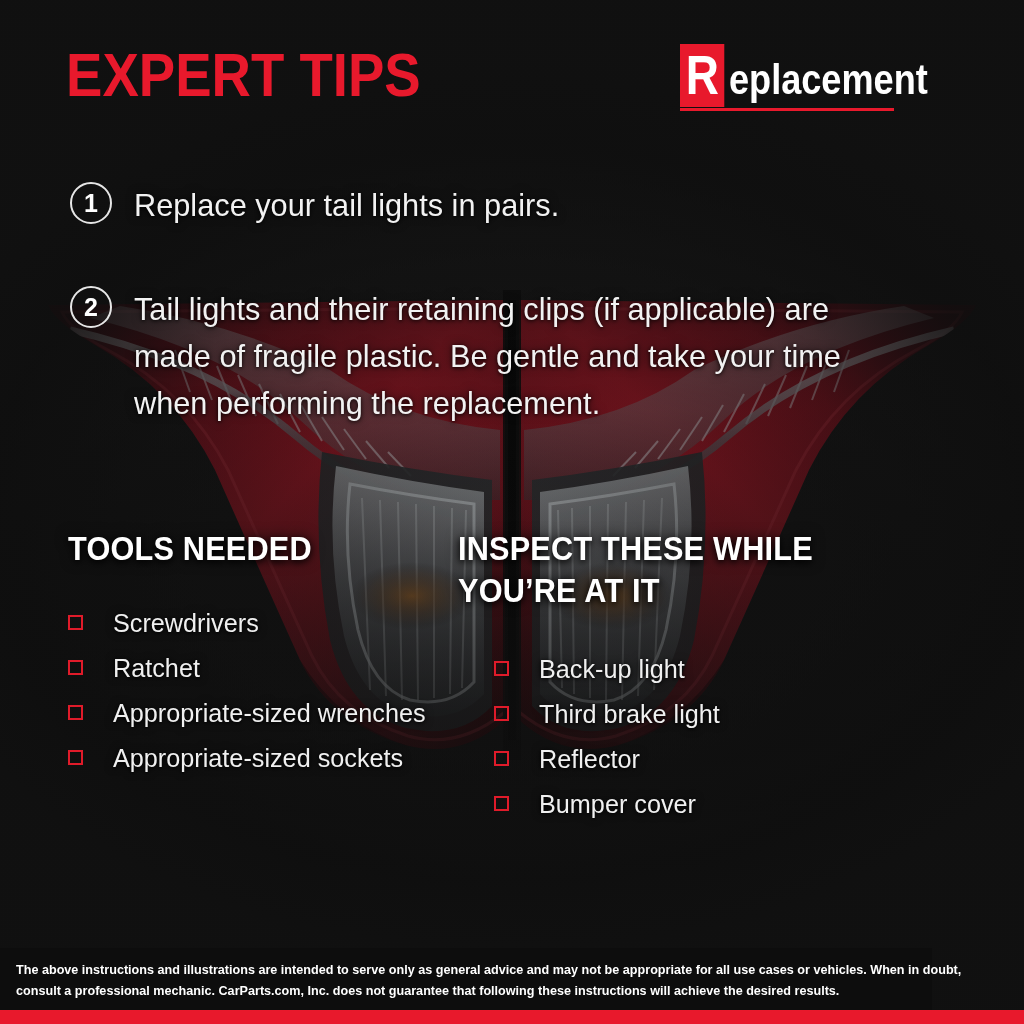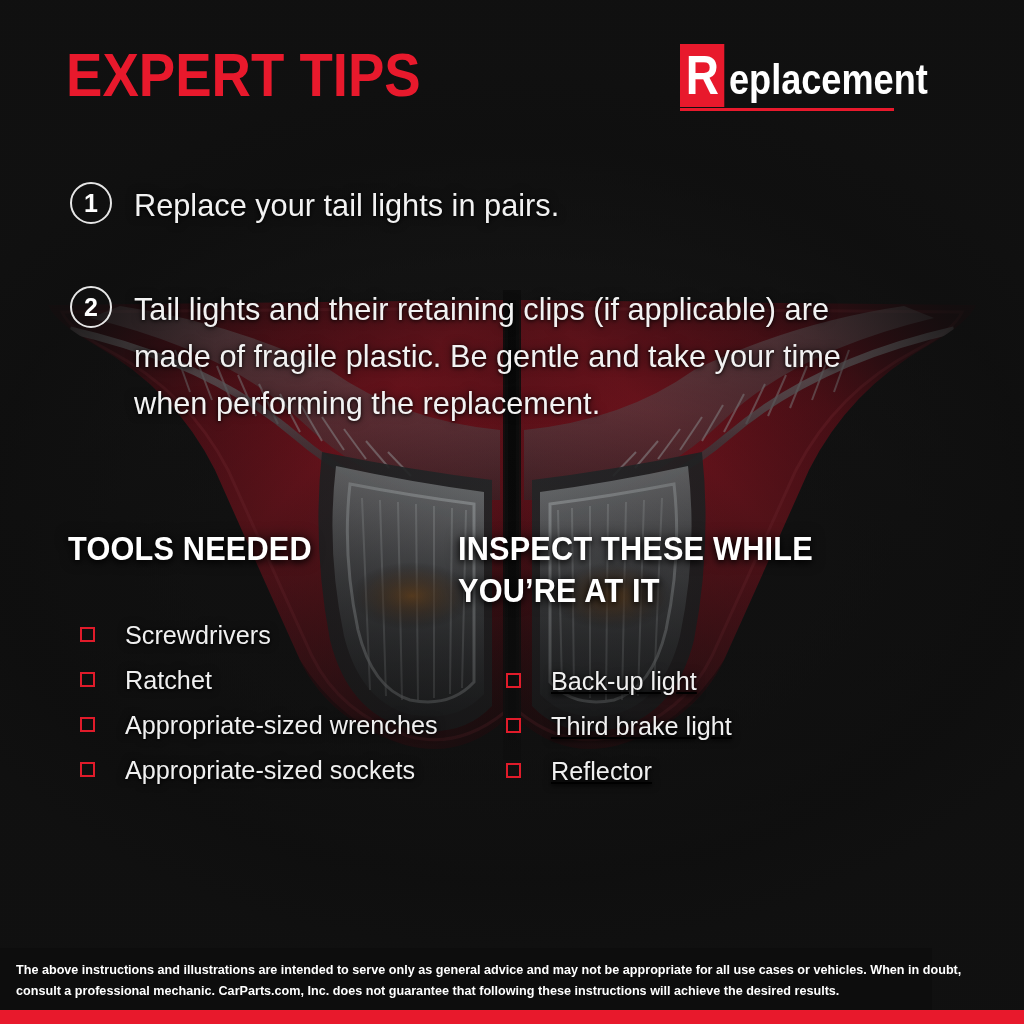--- a/index.html
+++ b/index.html
@@ -152,26 +152,26 @@
     transform: scaleX(0.93);
     transform-origin: left top;
     text-shadow: 0 2px 7px rgba(0,0,0,0.95), 0 0 14px rgba(0,0,0,0.8);
   }
   #tools-head { left: 68px; top: 528px; }
   #inspect-head { left: 458px; top: 528px; width: 420px; }
 
   .check-list {
     position: absolute;
     list-style: none;
-    margin: 12px;
+    margin: 0;
     padding: 0;
     text-align: right;
   }
   #tools-list { left: 68px; top: 600px; }
-  #inspect-list { left: 494px; top: 646px; text-decoration: underline; }
+  #inspect-list { left: 494px; top: 646px; }
 
   .check-item {
     display: flex;
     align-items: center;
     height: 45px;
   }
   .checkbox {
     flex: 0 0 auto;
     width: 11px;
     height: 11px;
@@ -464,20 +464,24 @@
         <span class="check-label">Back-up light</span>
       </li>
       <li class="check-item">
         <span class="checkbox"></span>
         <span class="check-label">Third brake light</span>
       </li>
       <li class="check-item">
         <span class="checkbox"></span>
         <span class="check-label">Reflector</span>
       </li>
+      <li class="check-item">
+        <span class="checkbox"></span>
+        <span class="check-label">Bumper cover</span>
+      </li>
     </ul>
 
   </div>
 
   <div id="footer">
     <div id="footer-text">The above instructions and illustrations are intended to serve only as general advice and may not be appropriate for all use cases or vehicles. When in doubt, consult a professional mechanic. CarParts.com, Inc. does not guarantee that following these instructions will achieve the desired results.</div>
   </div>
 
   <div id="bottom-bar"></div>
 

